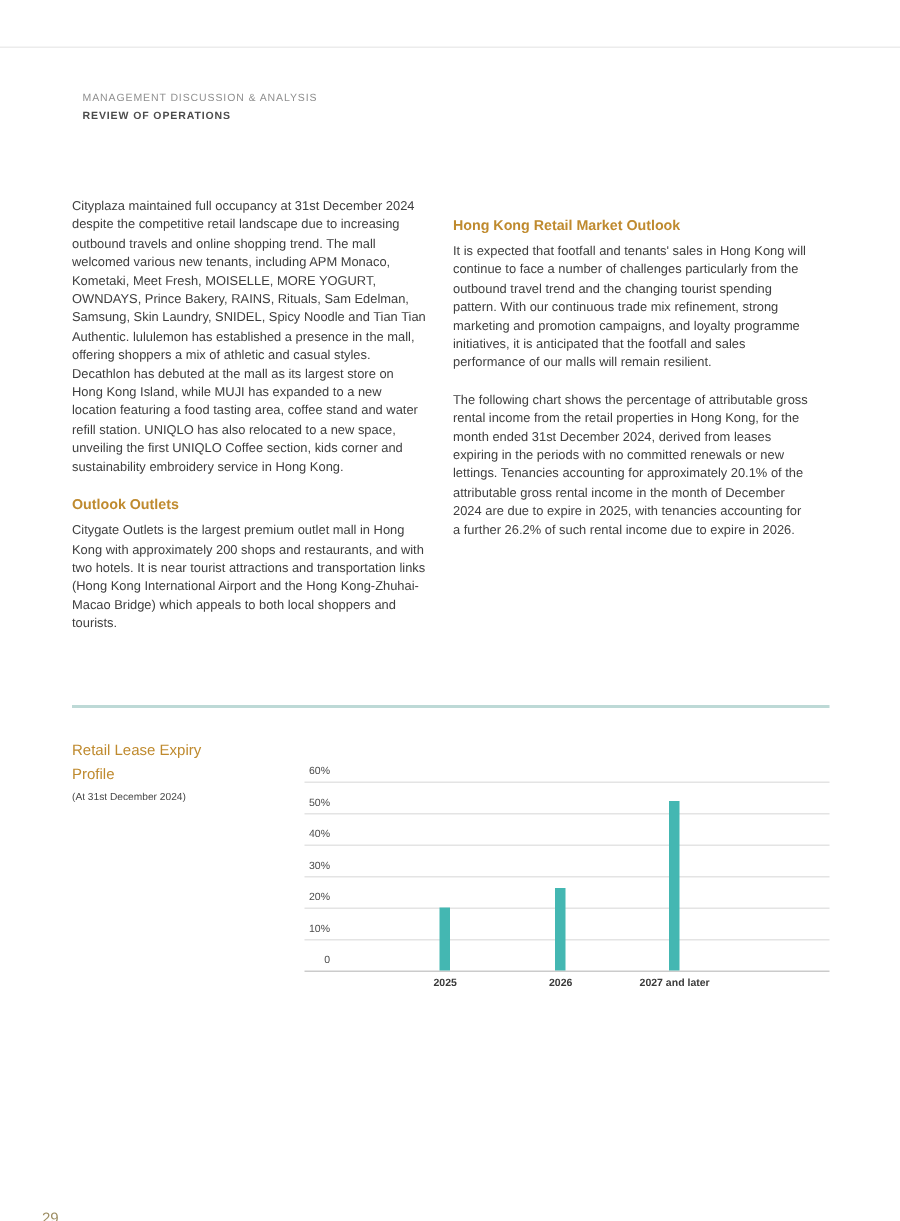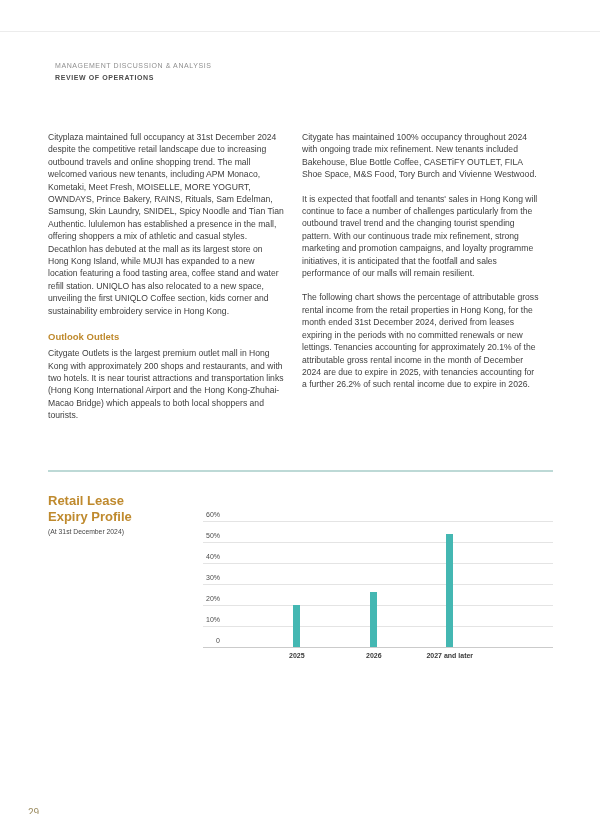--- a/index.html
+++ b/index.html
@@ -43,21 +43,21 @@
 
   
   .divider {
     position: absolute; left: 48px; top: 438px;
     width: 505px; height: 2px; background: #bdd9d6;
   }
 
   
   .chart-title-block { position: absolute; left: 48px; top: 461px; width: 110px; }
   .chart-title {
-    font-size: 13px; font-weight: bold; color: #bf8a2e; line-height: 16px;
+    font-size: 10px; font-weight: normal; color: #bf8a2e; line-height: 16px;
   }
   .chart-subtitle { font-size: 6.8px; color: #474747; margin-top: 3px; }
 
   .chart-plot {
     position: absolute; left: 203px; top: 489px;
     width: 350px; height: 126px;
   }
   .gridline {
     position: absolute; left: 0; right: 0; height: 1px; background: #e4e4e4;
   }
@@ -91,21 +91,21 @@
     <div class="section-title">REVIEW OF OPERATIONS</div>
   </div>
 
   <div class="col col-left">
     <p>Cityplaza maintained full occupancy at 31st December 2024 despite the competitive retail landscape due to increasing outbound travels and online shopping trend. The mall welcomed various new tenants, including APM Monaco, Kometaki, Meet Fresh, MOISELLE, MORE YOGURT, OWNDAYS, Prince Bakery, RAINS, Rituals, Sam Edelman, Samsung, Skin Laundry, SNIDEL, Spicy Noodle and Tian Tian Authentic. lululemon has established a presence in the mall, offering shoppers a mix of athletic and casual styles. Decathlon has debuted at the mall as its largest store on Hong Kong Island, while MUJI has expanded to a new location featuring a food tasting area, coffee stand and water refill station. UNIQLO has also relocated to a new space, unveiling the first UNIQLO Coffee section, kids corner and sustainability embroidery service in Hong Kong.</p>
     <h3>Outlook Outlets</h3>
     <p>Citygate Outlets is the largest premium outlet mall in Hong Kong with approximately 200 shops and restaurants, and with two hotels. It is near tourist attractions and transportation links (Hong Kong International Airport and the Hong Kong-Zhuhai-Macao Bridge) which appeals to both local shoppers and tourists.</p>
   </div>
 
   <div class="col col-right">
-    <p>Citygate has maintained 100% occupancy throughout 2024 with ongoing trade mix refinement. New tenants included Bakehouse, Blue Bottle Coffee, CASETiFY OUTLET, FILA Shoe Space, M&amp;S Food, Tory Burch and Vivienne Westwood.</p>
+    <h3>Hong Kong Retail Market Outlook</h3>
     <p>It is expected that footfall and tenants' sales in Hong Kong will continue to face a number of challenges particularly from the outbound travel trend and the changing tourist spending pattern. With our continuous trade mix refinement, strong marketing and promotion campaigns, and loyalty programme initiatives, it is anticipated that the footfall and sales performance of our malls will remain resilient.</p>
     <p>The following chart shows the percentage of attributable gross rental income from the retail properties in Hong Kong, for the month ended 31st December 2024, derived from leases expiring in the periods with no committed renewals or new lettings. Tenancies accounting for approximately 20.1% of the attributable gross rental income in the month of December 2024 are due to expire in 2025, with tenancies accounting for a further 26.2% of such rental income due to expire in 2026.</p>
   </div>
 
   <div class="divider"></div>
 
   <div class="chart-title-block">
     <div class="chart-title">Retail Lease Expiry Profile</div>
     <div class="chart-subtitle">(At 31st December 2024)</div>
   </div>

